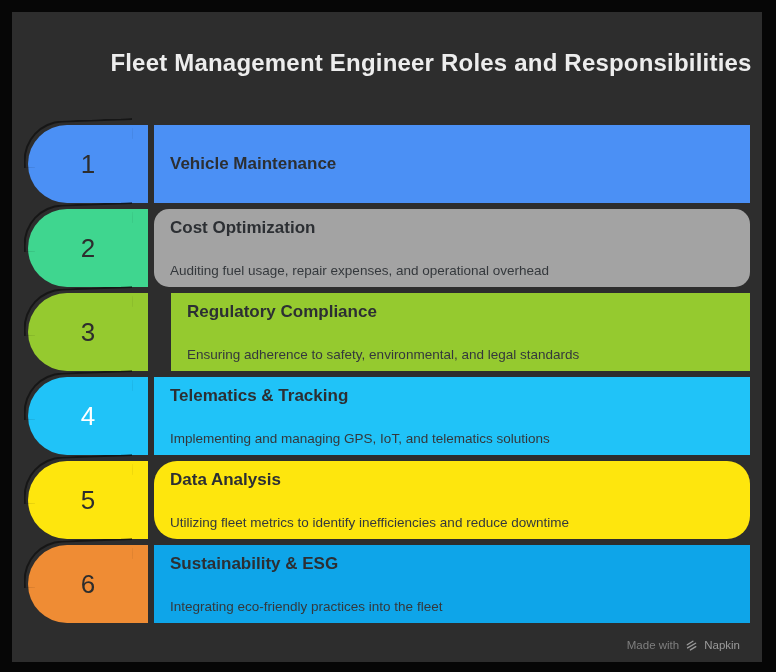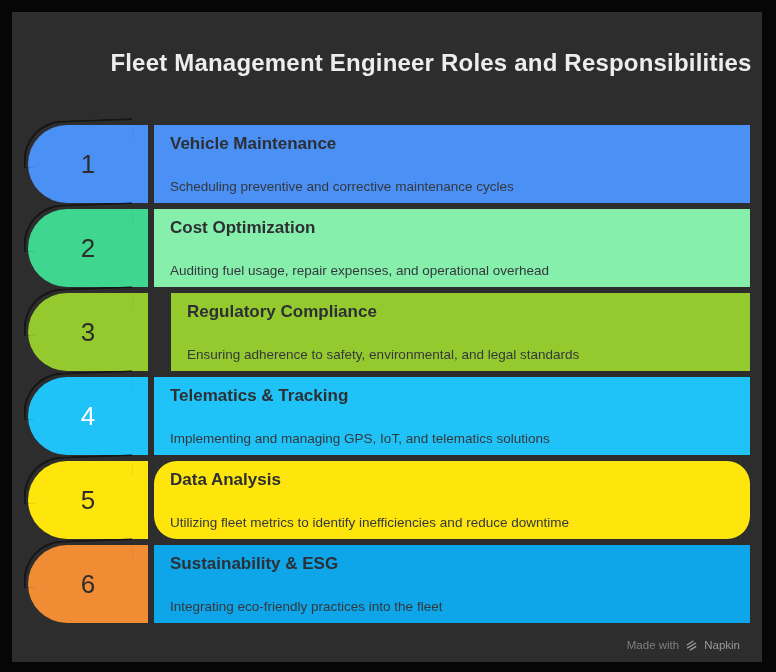--- a/index.html
+++ b/index.html
@@ -105,30 +105,29 @@
 
   <div class="rows">
 
     <div class="row">
       <div class="badge" style="background-color: rgb(75, 144, 245);">
         <span class="badge-arc"></span>
         <span class="badge-num" style="color: rgb(45, 45, 45);">1</span>
       </div>
       <div class="bar" style="background-color: rgb(75, 144, 245);">
         <div class="bar-title">Vehicle Maintenance</div>
-        <div class="bar-desc">Scheduling preventive and corrective maintenance cycles</div>
       </div>
     </div>
 
     <div class="row">
       <div class="badge" style="background-color: rgb(63, 214, 143);">
         <span class="badge-arc"></span>
         <span class="badge-num" style="color: rgb(45, 45, 45);">2</span>
       </div>
-      <div class="bar" style="background-color: #86efac;">
+      <div class="bar" style="background-color: #a3a3a3; border-radius: 15px;">
         <div class="bar-title">Cost Optimization</div>
         <div class="bar-desc">Auditing fuel usage, repair expenses, and operational overhead</div>
       </div>
     </div>
 
     <div class="row">
       <div class="badge" style="background-color: rgb(149, 202, 47);">
         <span class="badge-arc"></span>
         <span class="badge-num" style="color: rgb(45, 45, 45);">3</span>
       </div>

